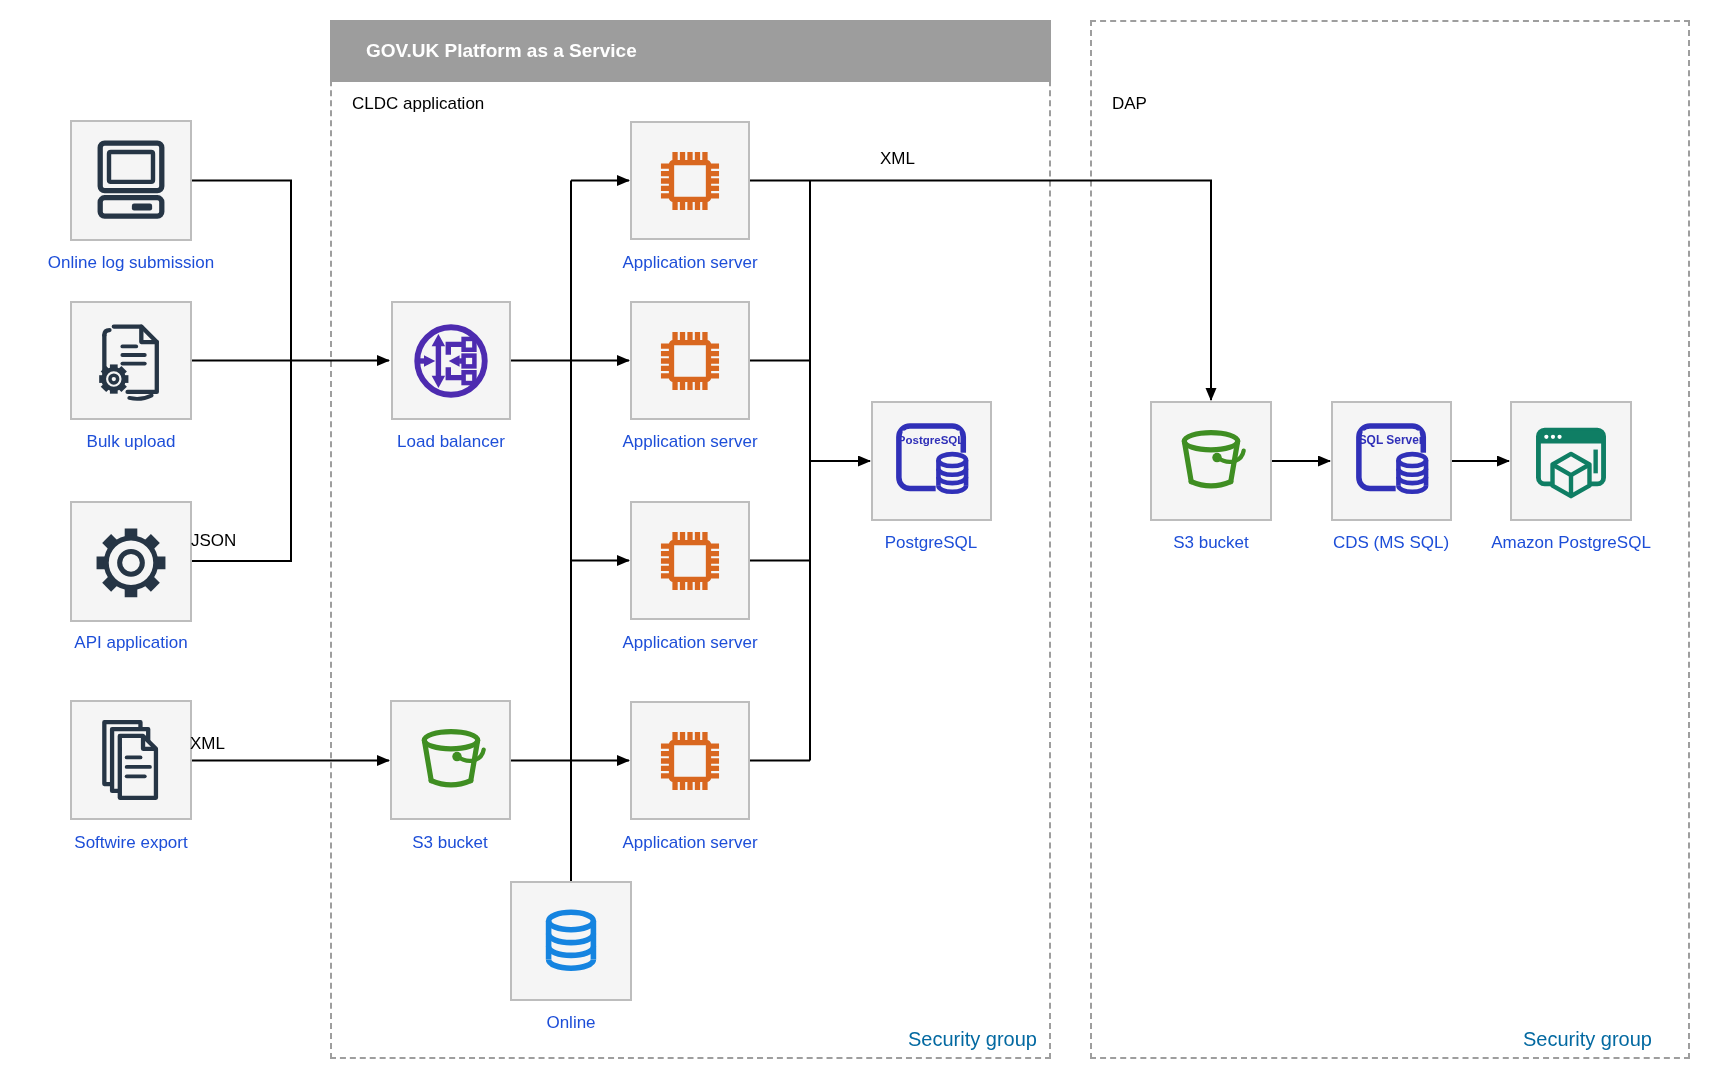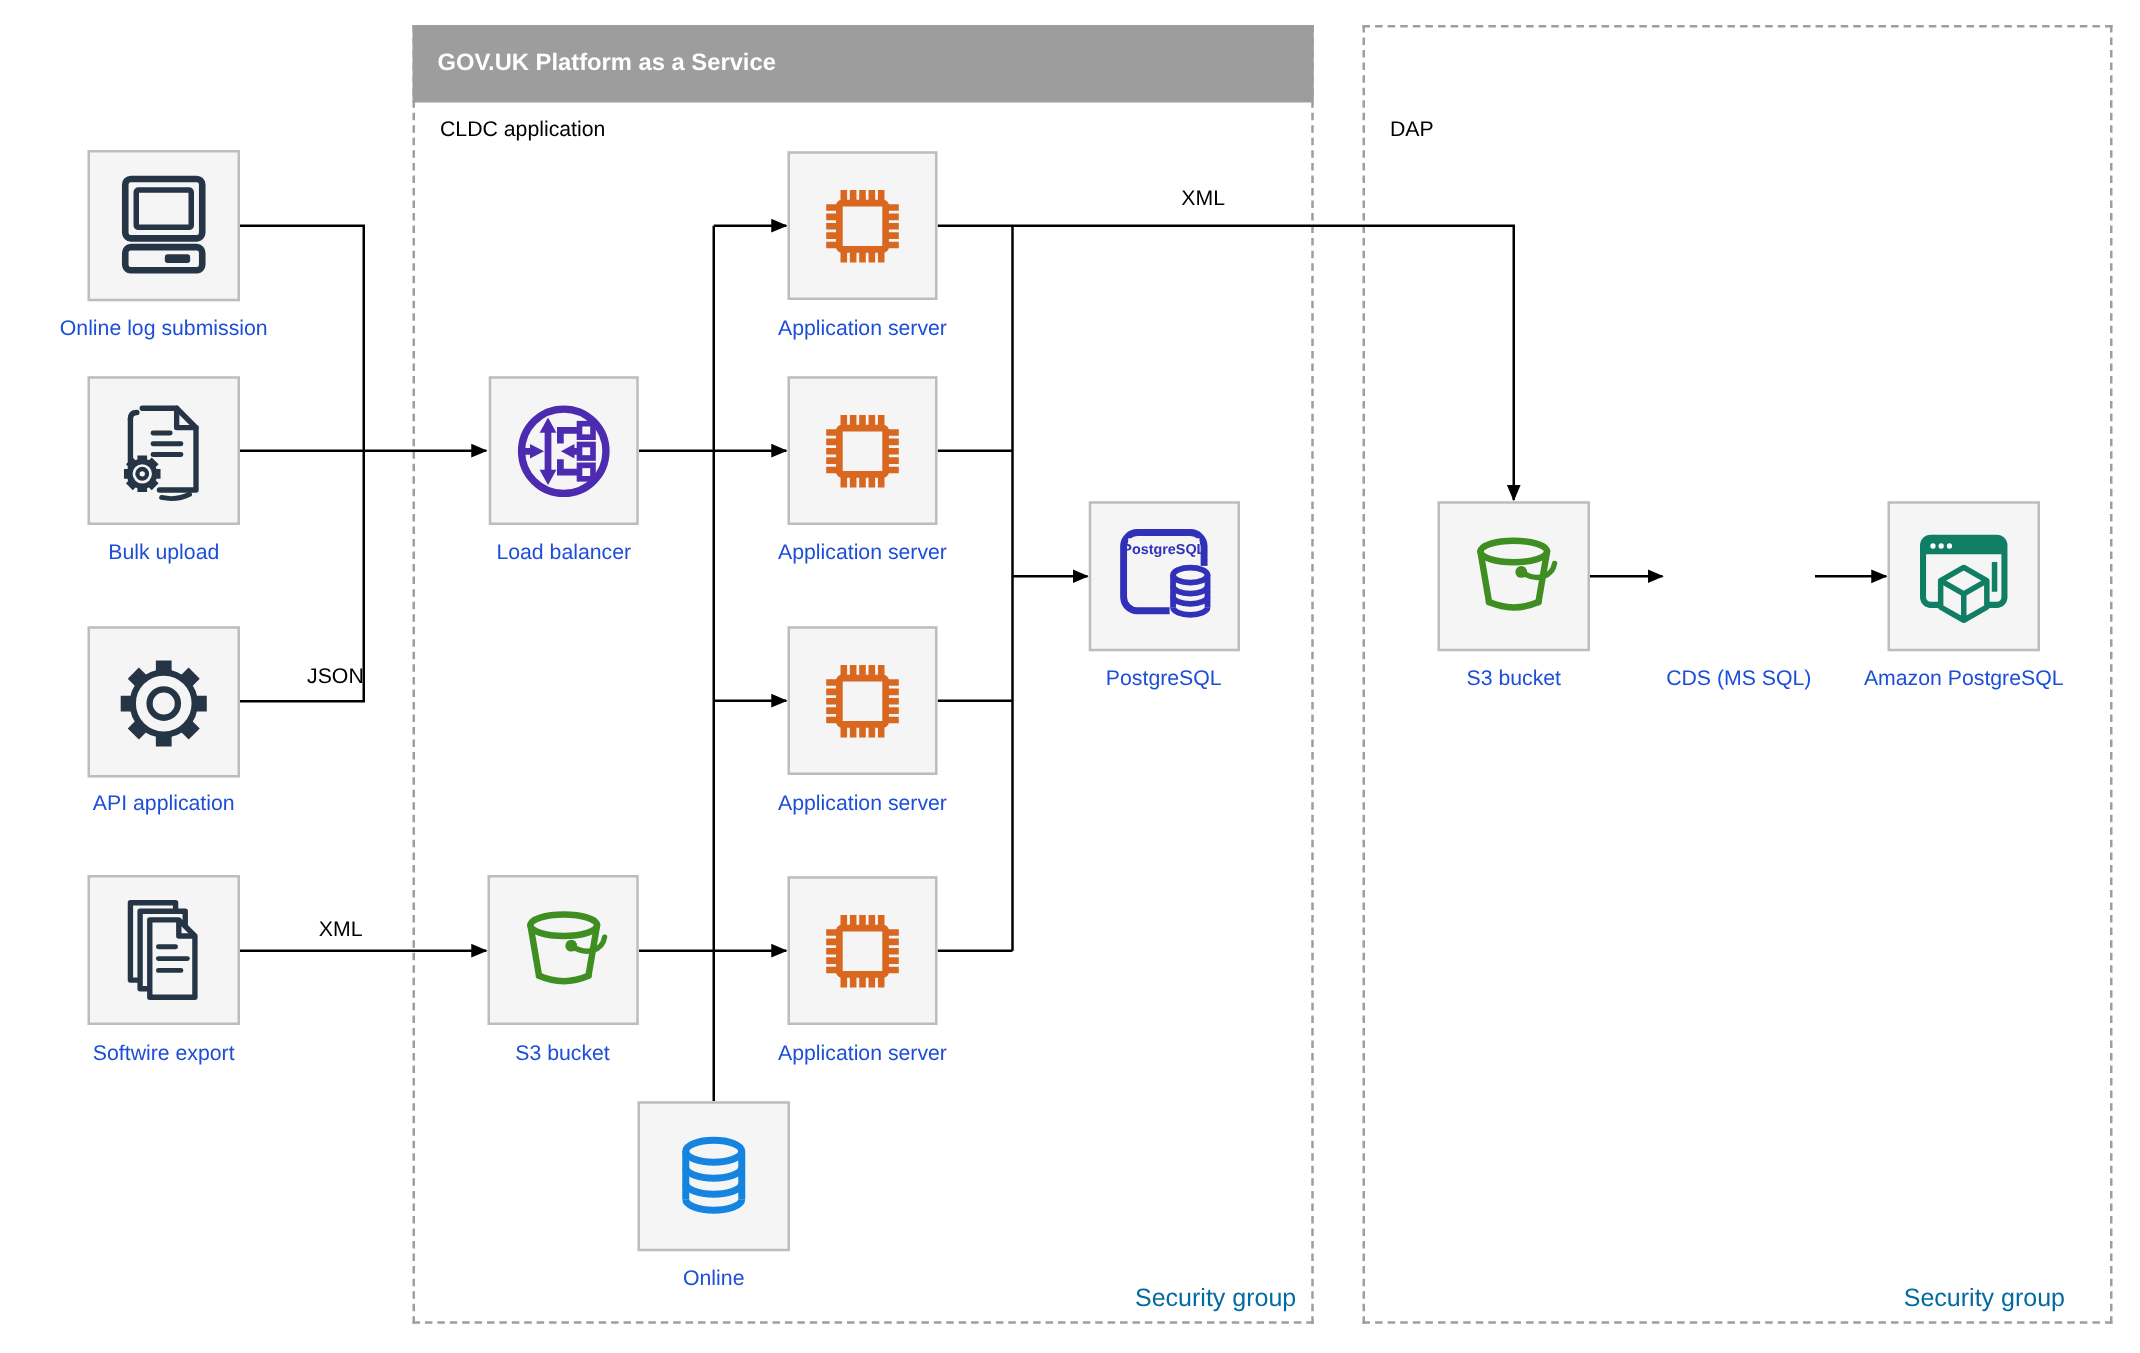--- a/index.html
+++ b/index.html
@@ -1,28 +1,28 @@
 <!DOCTYPE html>
 <html><head>
 <meta charset="utf-8">
 <style>
   html,body{margin:0;padding:0;background:#fff;}
   .canvas{position:relative;width:1712px;height:1082px;background:#ffffff;overflow:hidden;
           font-family:"Liberation Sans","DejaVu Sans",sans-serif;}
   .container{position:absolute;border:2px dashed #9e9e9e;box-sizing:border-box;z-index:1;}
   .chead{position:absolute;left:-2px;top:-2px;right:-2px;height:62px;background:#9d9d9d;
-         color:#fff;font-weight:bold;font-size:19px;line-height:62px;padding-left:20px;
+         color:#fff;font-weight:bold;font-size:19px;line-height:62px;padding-left:36px;
          box-sizing:border-box;}
   .csub{position:absolute;left:20px;top:72px;font-weight:normal;font-size:17px;color:#000;}
   .cfoot{position:absolute;bottom:6px;font-size:20px;color:#0369a1;}
   .edges{position:absolute;left:0;top:0;z-index:2;pointer-events:none;}
   .node{position:absolute;background:#f5f5f5;border:2px solid #bdbdbd;box-sizing:border-box;
         display:flex;align-items:center;justify-content:center;z-index:3;}
   .nlabel{position:absolute;width:220px;text-align:center;font-size:17px;color:#1d4ed8;z-index:4;}
-  .elabel{position:absolute;width:100px;text-align:right;font-size:17px;color:#000;z-index:4;}
+  .elabel{position:absolute;width:100px;text-align:left;font-size:17px;color:#000;z-index:4;}
   svg text{font-family:"Liberation Sans","DejaVu Sans",sans-serif;}
 </style>
 </head>
 <body>
 
 <div class="canvas">
 
   <div class="container" style="left:330px;top:20px;width:721px;height:1039px">
     <div class="chead">
       <span>GOV.UK Platform as a Service</span>
@@ -269,20 +269,36 @@
         <path d="M19,27 L27,74" stroke-width="6"></path>
         <path d="M81,27 L73,74" stroke-width="6"></path>
         <path d="M27,74 Q50,84 73,74" stroke-width="6"></path>
         <path d="M57,46 C72,56 86,50 88,38" stroke-width="5"></path>
       </g>
       <circle cx="57" cy="46" r="5.5" fill="#3F8E22"></circle>
     </svg>
   </div>
   <div class="nlabel" style="left:1101px;top:533px">S3 bucket</div>
 
+  <div class="node" style="left:1331px;top:401px;width:121px;height:120px">
+    <svg width="92" height="92" viewBox="0 0 100 100">
+      <rect x="14" y="12" width="70" height="68" rx="12" stroke="#3030B8" stroke-width="6" fill="none"></rect>
+      <rect x="18" y="17" width="62" height="17" fill="#f5f5f5"></rect>
+      <text x="49" y="31" font-size="13" font-weight="bold" text-anchor="middle" fill="#3030B8">SQL Server</text>
+      <rect x="54" y="41" width="38" height="45" fill="#f5f5f5"></rect>
+      <g stroke="#3030B8" stroke-width="5" fill="none">
+        <ellipse cx="72" cy="49" rx="15" ry="6.5" fill="#f5f5f5"></ellipse>
+        <line x1="57" y1="49" x2="57" y2="77"></line>
+        <line x1="87" y1="49" x2="87" y2="77"></line>
+        <path d="M57,58.5 A15,6.5 0 0 0 87,58.5"></path>
+        <path d="M57,67.5 A15,6.5 0 0 0 87,67.5"></path>
+        <path d="M57,77 A15,6.5 0 0 0 87,77"></path>
+      </g>
+    </svg>
+  </div>
   <div class="nlabel" style="left:1281px;top:533px">CDS (MS SQL)</div>
 
   <div class="node" style="left:1510px;top:401px;width:122px;height:120px">
     <svg width="88" height="88" viewBox="0 0 100 100">
       <rect x="13" y="15" width="74" height="61" rx="7" stroke="#0F7E64" stroke-width="5.5" fill="none"></rect>
       <path d="M13,22 Q13,15 20,15 H80 Q87,15 87,22 V30 H13 Z" fill="#0F7E64"></path>
       <g fill="#ffffff">
         <circle cx="22" cy="22.5" r="2.4"></circle>
         <circle cx="29.5" cy="22.5" r="2.4"></circle>
         <circle cx="37" cy="22.5" r="2.4"></circle>

